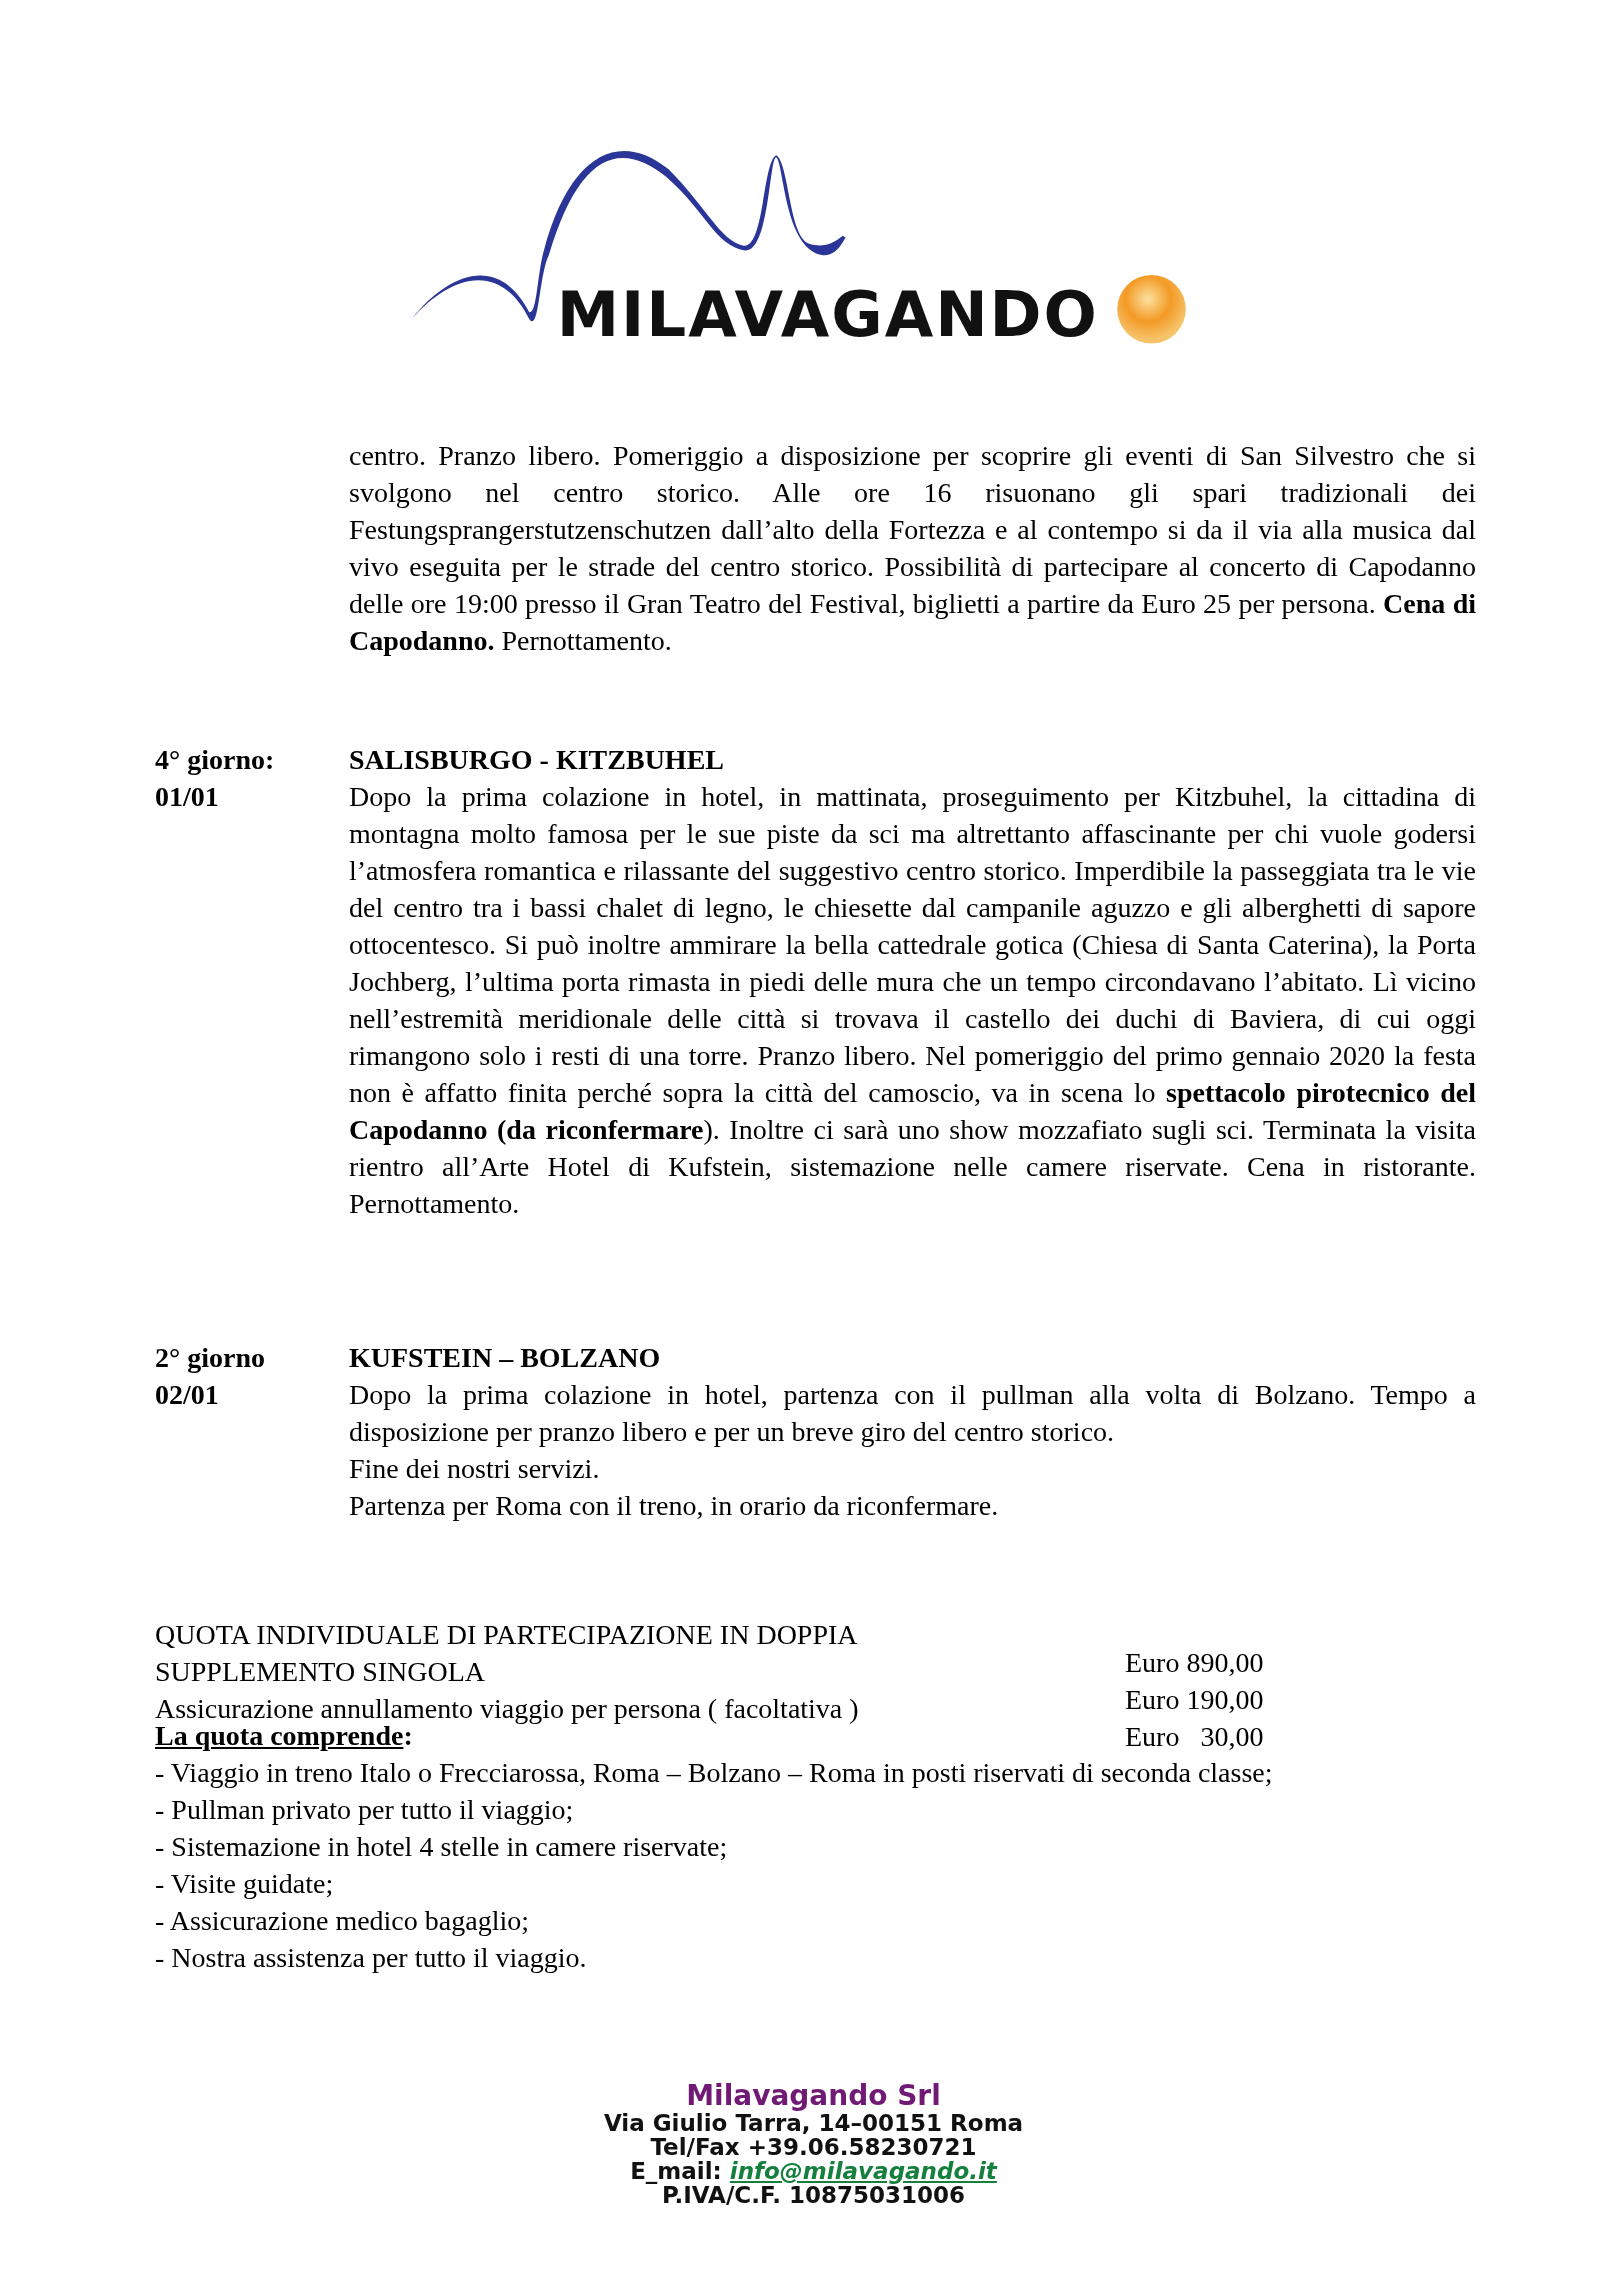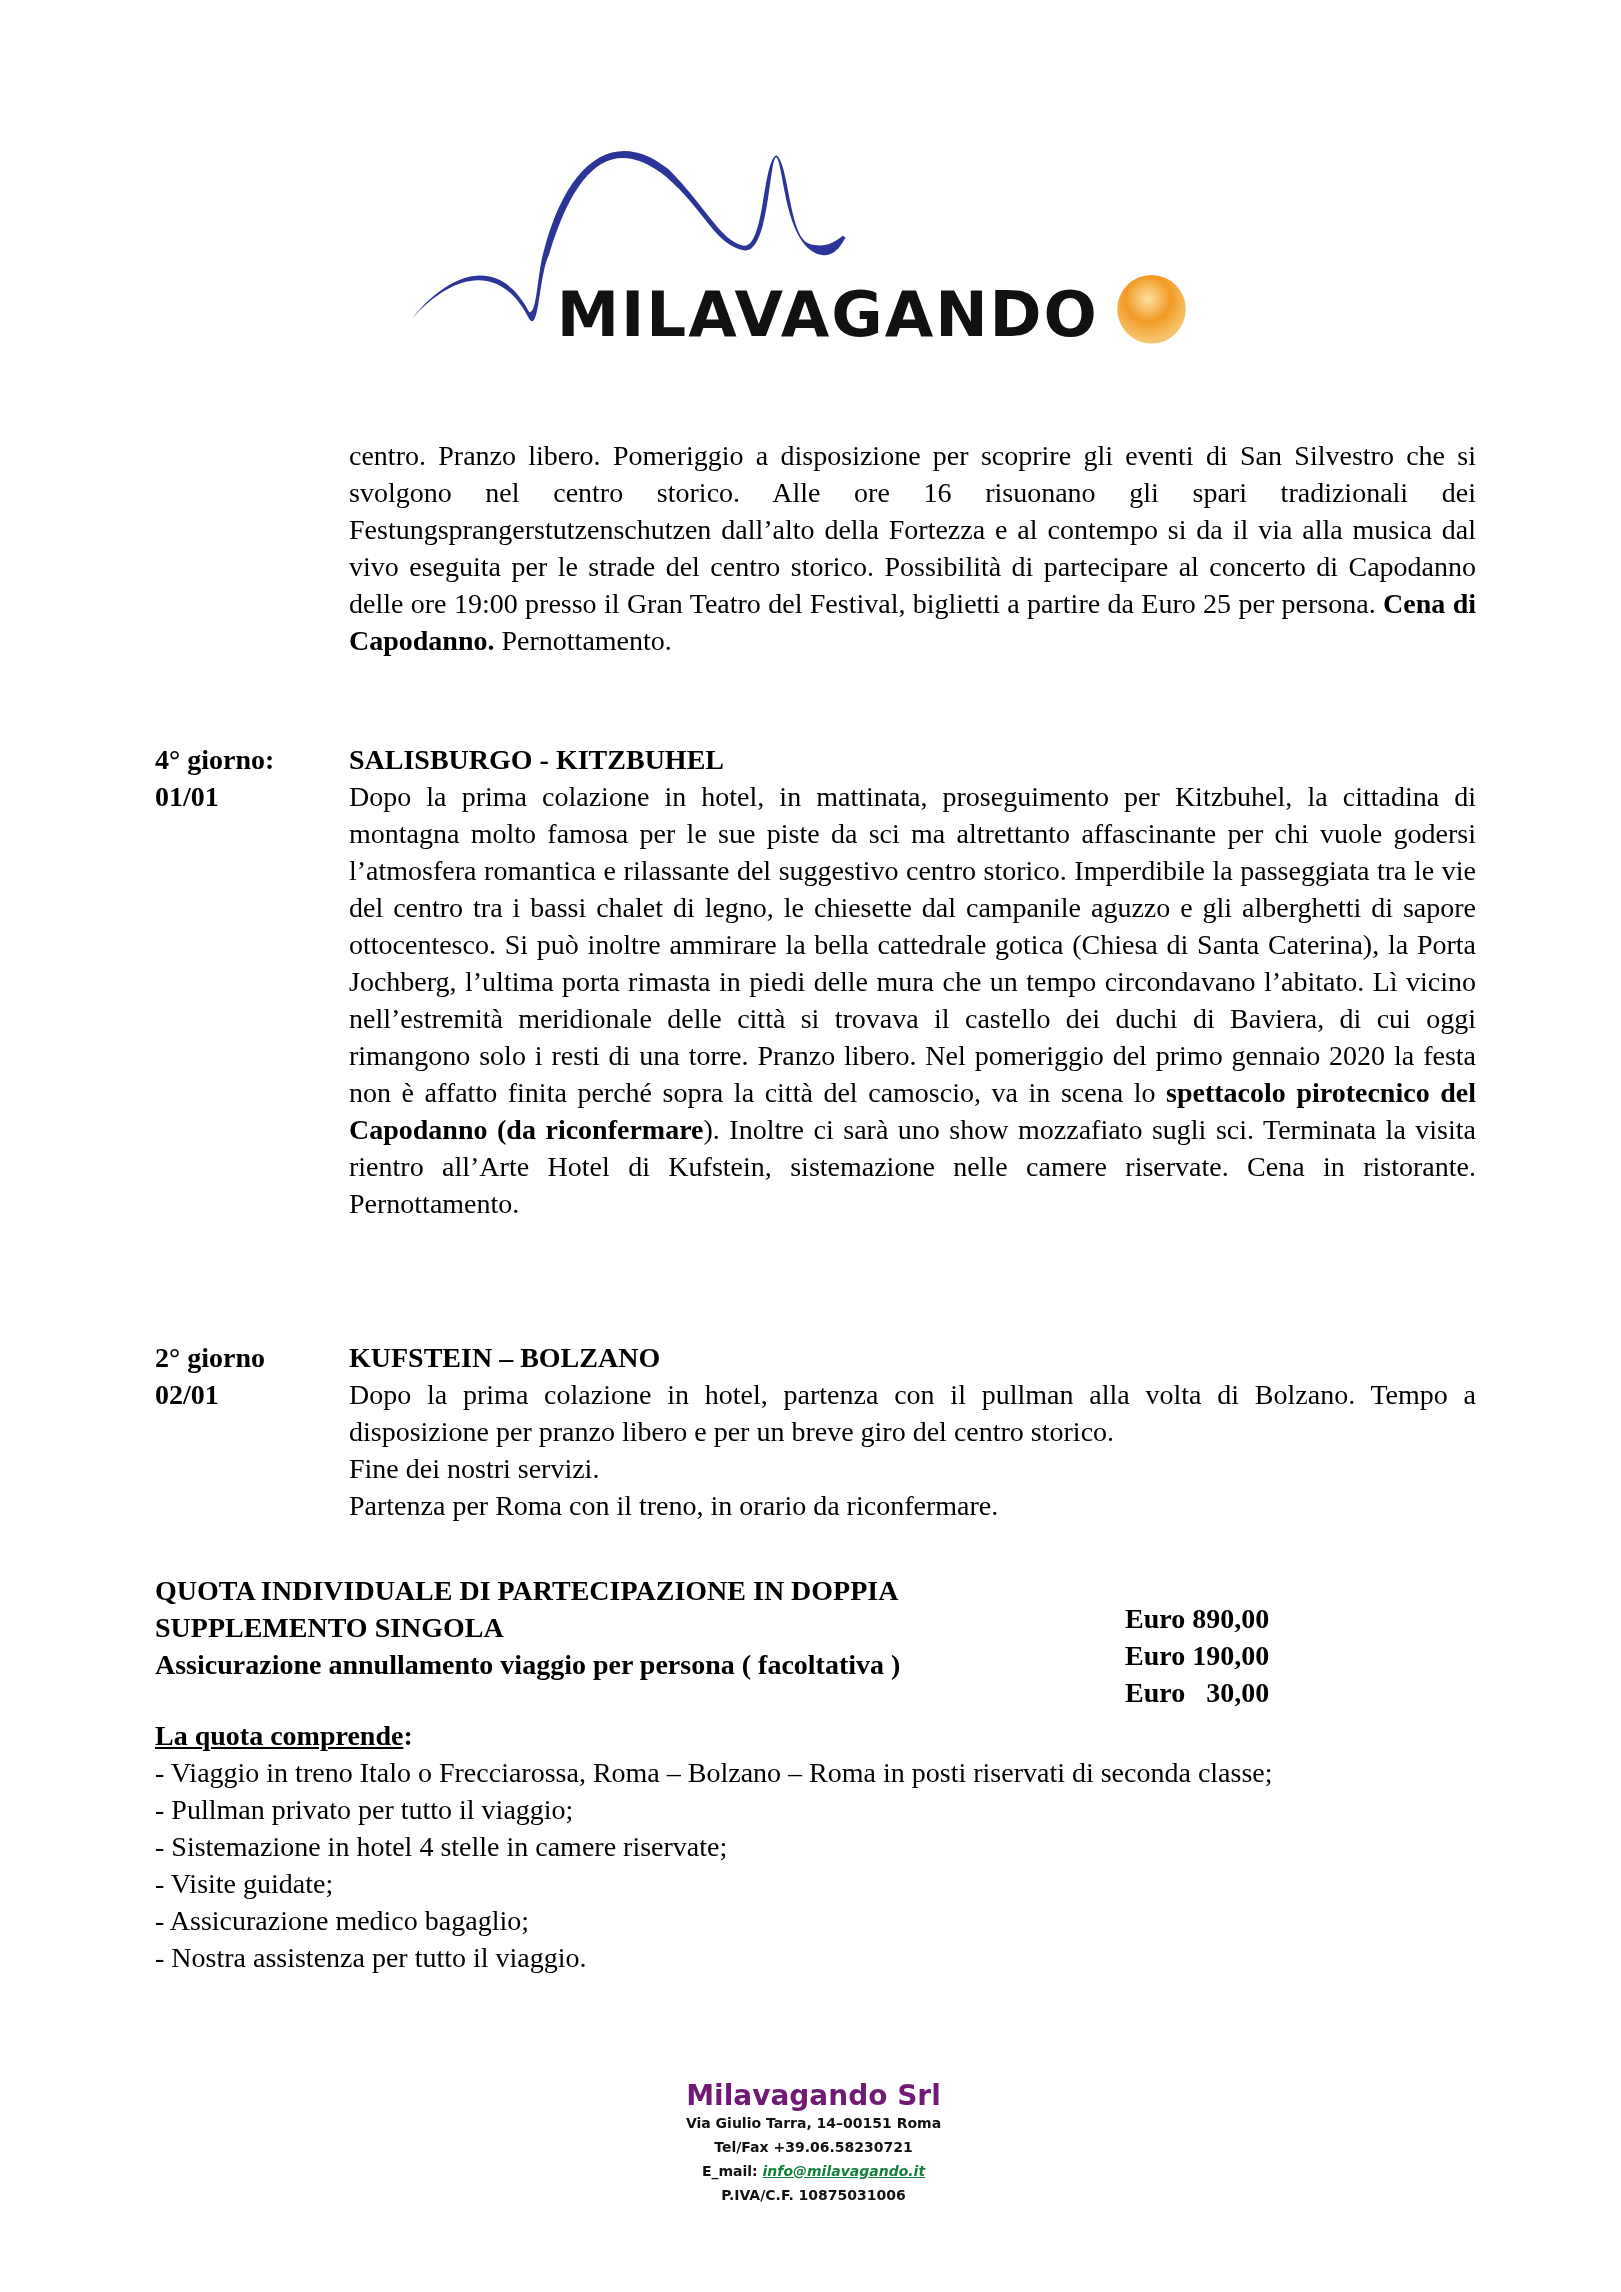--- a/index.html
+++ b/index.html
@@ -21,34 +21,34 @@
     .day .label div { height: 37px; }
     .day .content { position: absolute; left: 194px; top: 0; width: 1127px; }
     .day .title { font-weight: bold; }
     .day .body { text-align: justify; }
     .b { font-weight: bold; }
 
     .day4 { top: 741px; }
     .day5 { top: 1339px; }
 
     
-    .prices { position: absolute; left: 155px; top: 1572px; width: 1176px; font-weight: bold; }
+    .prices { position: absolute; left: 155px; top: 1616px; width: 1176px; font-weight: normal; }
     .price-row { display: flex; height: 37px; }
     .price-row .desc { width: 970px; }
     .price-row .amt { width: 196px; white-space: pre; margin-top: 28px; }
 
     
     .includes { position: absolute; left: 155px; top: 1717px; width: 1353px; }
     .includes .head { font-weight: bold; text-decoration: underline; margin-bottom: 1px; }
     .includes .item { height: 37px; white-space: nowrap; }
 
     
     .footer { position: absolute; left: 549px; top: 2080px; width: 529px; text-align: center; font-family: "DejaVu Sans", sans-serif; font-weight: bold; }
     .footer .company { color: #701a75; font-size: 28px; line-height: 31px; }
-    .footer .line { font-size: 14px; line-height: 24px; color: #111; }
+    .footer .line { font-size: 23px; line-height: 24px; color: #111; }
     .footer a { color: #15803d; text-decoration: underline; font-style: italic; }
   </style>
 </head>
 <body>
 
 <div class="page">
 
   <div class="logo">
     <svg viewBox="0 0 850 260">
       <path d="M20,205 C60,160 110,145 140,205 C150,220 150,160 160,140 C190,40 230,20 280,60 C320,95 330,130 360,135 C385,137 385,40 392,40 C400,45 400,135 440,140 C455,140 460,125 463,122 L460,120 C450,128 440,133 425,128 C405,120 405,45 392,38 C378,45 380,135 358,130 C335,125 320,90 282,52 C230,10 180,40 155,135 C148,160 148,200 140,198 C110,140 60,155 20,205 Z" fill="#2a3597"></path>

